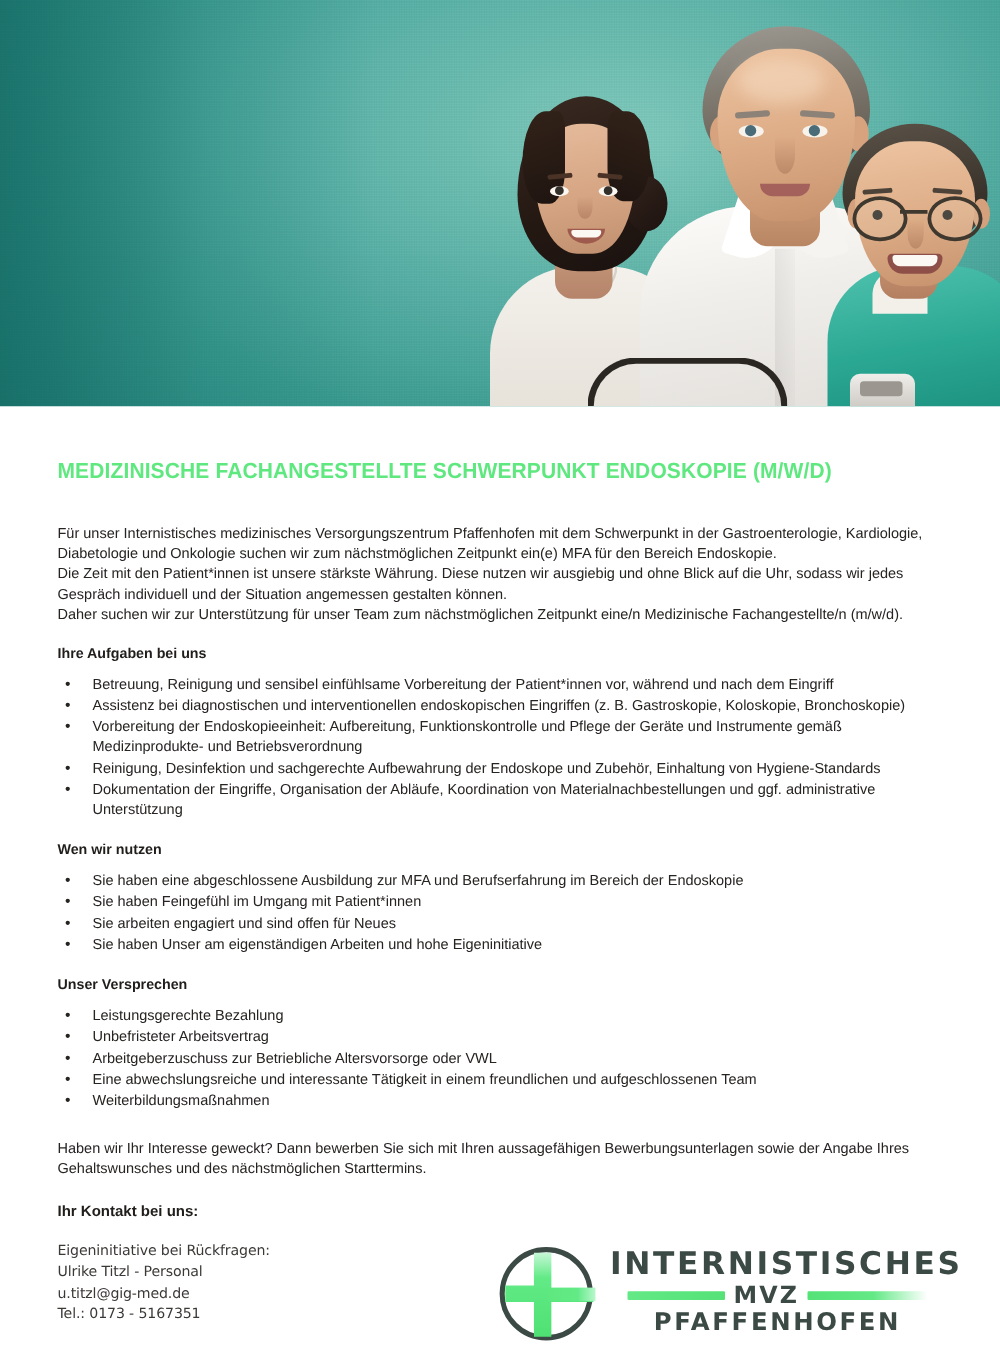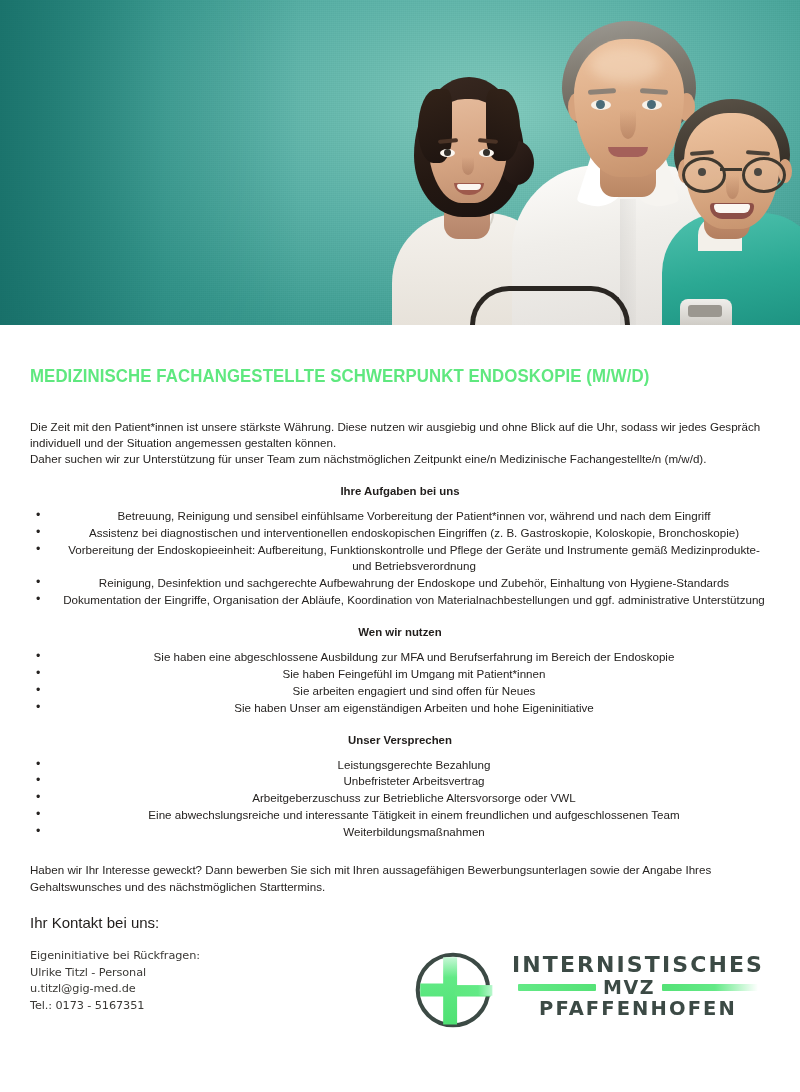--- a/index.html
+++ b/index.html
@@ -228,21 +228,21 @@
     border-radius: 8px 8px 0 0;
   }
   .prop-device::after {
     content: ""; position: absolute; left: 8px; top: 6px;
     width: 34px; height: 12px; background: #9b9790; border-radius: 3px;
   }
 
   
   .content {
     position: relative;
-    padding: 0 30px;
+    padding: 0 46px;
     box-sizing: border-box;
     width: 800px;
   }
 
   .job-title {
     margin: 0;
     padding-top: 41px;
     font-size: 17.5px;
     font-weight: 700;
     letter-spacing: .1px;
@@ -255,21 +255,21 @@
 
   .intro {
     margin: 0;
     padding-top: 32px;
     font-size: 11.6px;
     line-height: 1.40;
     color: #262321;
   }
   .intro span { display: block; }
 
-  .section { padding-top: 17px; text-align: center; }
+  .section { padding-top: 17px; }
   .section-heading {
     margin: 0 0 11px 0;
     font-size: 11.4px;
     font-weight: 700;
     color: #201d1b;
   }
   ul.bullets {
     margin: 0;
     padding: 0;
     list-style: none;
@@ -296,22 +296,22 @@
     padding-top: 21px;
     font-size: 11.6px;
     line-height: 1.40;
     color: #262321;
   }
   .closing span { display: block; }
 
   .contact-heading {
     margin: 0;
     padding-top: 19px;
-    font-size: 15px;
-    font-weight: 400;
+    font-size: 12px;
+    font-weight: 700;
     color: #201d1b;
   }
 
   
   .footer {
     position: relative;
     margin-top: 17px;
     height: 92px;
   }
   .contact-block {
@@ -336,21 +336,21 @@
   .logo-mark { position: absolute; left: 0; top: 6px; width: 82px; height: 82px; }
   .logo-text {
     position: absolute;
     left: 92px; top: 10px;
     width: 268px;
     text-align: center;
     font-family: "DejaVu Sans", sans-serif;
     color: #3c4a45;
   }
   .logo-line1 {
-    font-size: 22px;
+    font-size: 25px;
     font-weight: 700;
     letter-spacing: 2.1px;
     line-height: 1.05;
   }
   .logo-line2 {
     display: flex;
     align-items: center;
     justify-content: center;
     gap: 7px;
     margin: 2px 0;
@@ -453,20 +453,21 @@
     <div class="prop-stethoscope"></div>
     <div class="prop-device"></div>
   </div>
 </div>
 
 <div class="content">
 
   <h1 class="job-title">MEDIZINISCHE FACHANGESTELLTE SCHWERPUNKT ENDOSKOPIE (M/W/D)</h1>
 
   <p class="intro">
+    <span>Für unser Internistisches medizinisches Versorgungszentrum Pfaffenhofen mit dem Schwerpunkt in der Gastroenterologie, Kardiologie, Diabetologie und Onkologie suchen wir zum nächstmöglichen Zeitpunkt ein(e) MFA für den Bereich Endoskopie.</span>
     <span>Die Zeit mit den Patient*innen ist unsere stärkste Währung. Diese nutzen wir ausgiebig und ohne Blick auf die Uhr, sodass wir jedes Gespräch individuell und der Situation angemessen gestalten können.</span>
     <span>Daher suchen wir zur Unterstützung für unser Team zum nächstmöglichen Zeitpunkt eine/n Medizinische Fachangestellte/n (m/w/d).</span>
   </p>
 
   <div class="section">
     <h2 class="section-heading">Ihre Aufgaben bei uns</h2>
     <ul class="bullets">
       <li>Betreuung, Reinigung und sensibel einfühlsame Vorbereitung der Patient*innen vor, während und nach dem Eingriff</li>
       <li>Assistenz bei diagnostischen und interventionellen endoskopischen Eingriffen (z. B. Gastroskopie, Koloskopie, Bronchoskopie)</li>
       <li>Vorbereitung der Endoskopieeinheit: Aufbereitung, Funktionskontrolle und Pflege der Geräte und Instrumente gemäß Medizinprodukte- und Betriebsverordnung</li>

